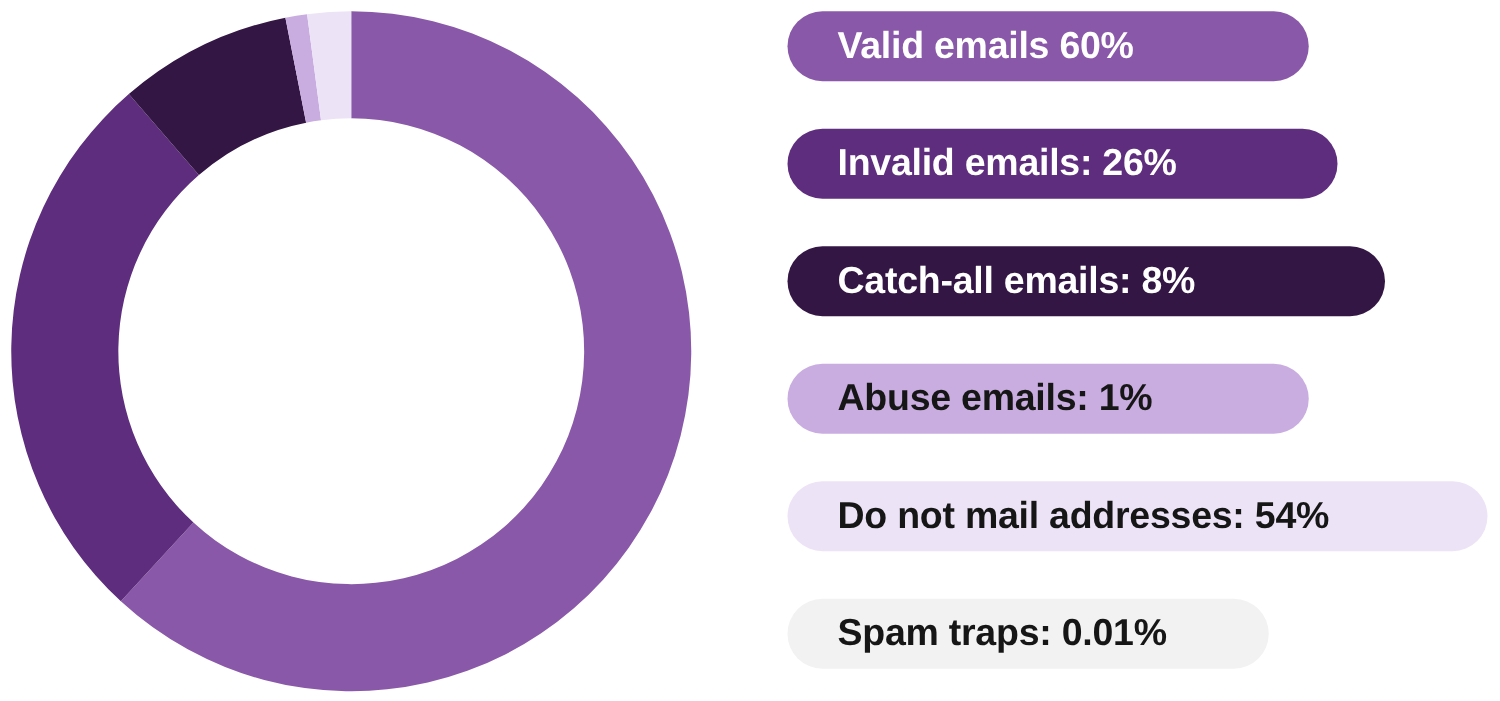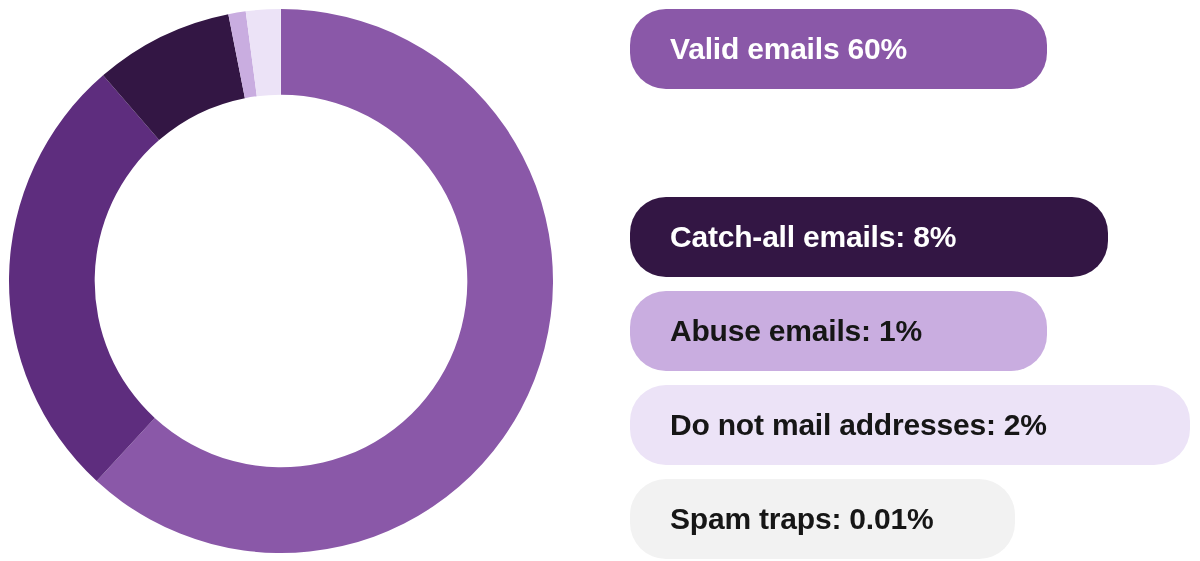--- a/index.html
+++ b/index.html
@@ -42,21 +42,21 @@
   .legend {
     position: absolute;
     left: 630px;
     top: 0px;
     width: 570px;
     height: 561px;
   }
   .legend-item {
     position: absolute;
     left: 0px;
-    height: 80px;
+    height: 56px;
     border-radius: 36px;
     display: flex;
     align-items: center;
     box-sizing: border-box;
     padding-left: 40px;
     padding-right: 26px;
   }
   .legend-label {
     font-size: 30px;
     font-weight: bold;
@@ -88,31 +88,34 @@
         </g>
     </svg>
   </div>
 
   <div class="legend">
 
     <div class="legend-item li0" style="background: rgb(138, 88, 168);">
       <span class="legend-label" style="color: rgb(255, 255, 255);">Valid emails 60%</span>
     </div>
 
+    <div class="legend-item li1" style="background: rgb(94, 45, 126);">
+      <span class="legend-label" style="color: rgb(255, 255, 255);">Invalid emails: 26%</span>
+    </div>
 
     <div class="legend-item li2" style="background: rgb(51, 22, 68);">
       <span class="legend-label" style="color: rgb(255, 255, 255); text-align: center;">Catch-all emails: 8%</span>
     </div>
 
     <div class="legend-item li3" style="background: rgb(201, 173, 224);">
       <span class="legend-label" style="color: rgb(22, 22, 22);">Abuse emails: 1%</span>
     </div>
 
     <div class="legend-item li4" style="background: rgb(236, 227, 247);">
-      <span class="legend-label" style="color: rgb(22, 22, 22);">Do not mail addresses: 2%</span>
+      <span class="legend-label" style="color: rgb(22, 22, 22);">Do not mail addresses: 54%</span>
     </div>
 
     <div class="legend-item li5" style="background: rgb(242, 242, 242); align-items: center;">
       <span class="legend-label" style="color: rgb(22, 22, 22);">Spam traps: 0.01%</span>
     </div>
 
   </div>
 </div>
 
 </body></html>

